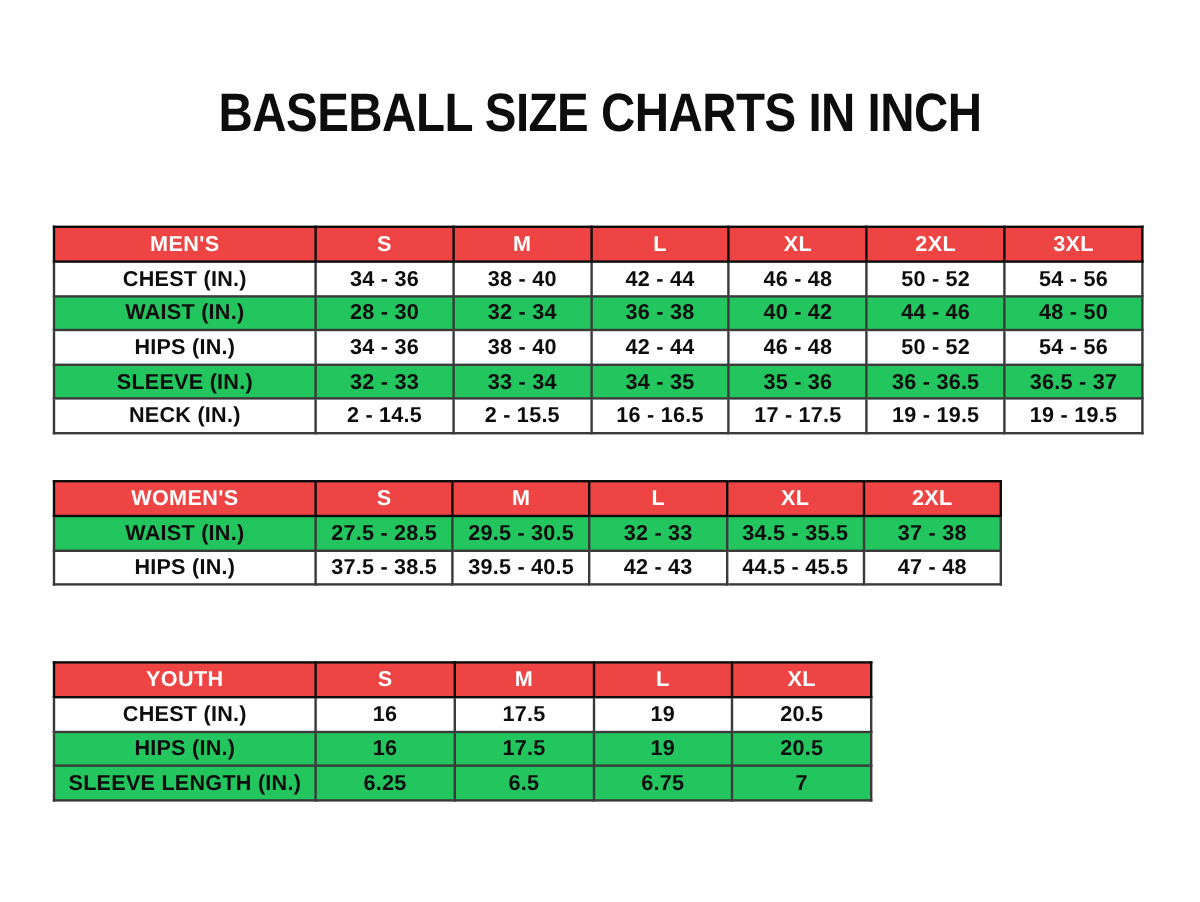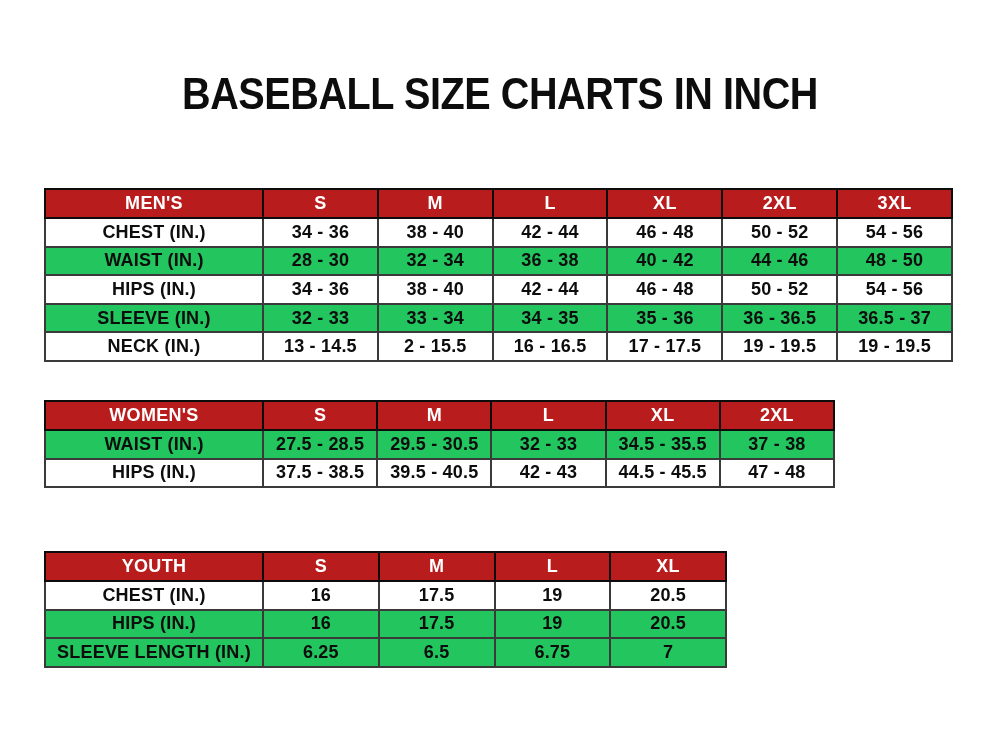--- a/index.html
+++ b/index.html
@@ -33,21 +33,21 @@
   }
   table.size-table {
     position: absolute;
     border-collapse: collapse;
     table-layout: fixed;
     font-weight: bold;
     background: #ffffff;
     border: 2px solid #2e2e2e;
   }
   table.size-table th {
-    background: #b91c1c;
+    background: #ef4444;
     color: #ffffff;
     font-size: 18px;
     height: 27px;
     text-align: center;
     border: 2px solid #0c0c0c;
     padding: 0 2px;
     letter-spacing: 0.3px;
   }
   table.size-table td {
     font-size: 18px;
@@ -120,21 +120,21 @@
           <td class="label-col">SLEEVE (IN.)</td>
           <td>32 - 33</td>
           <td>33 - 34</td>
           <td>34 - 35</td>
           <td>35 - 36</td>
           <td>36 - 36.5</td>
           <td>36.5 - 37</td>
         </tr>
         <tr>
           <td class="label-col">NECK (IN.)</td>
-          <td>13 - 14.5</td>
+          <td>2 - 14.5</td>
           <td>2 - 15.5</td>
           <td>16 - 16.5</td>
           <td>17 - 17.5</td>
           <td>19 - 19.5</td>
           <td>19 - 19.5</td>
         </tr>
       </tbody>
     </table>
 
   <table class="size-table table-womens">

